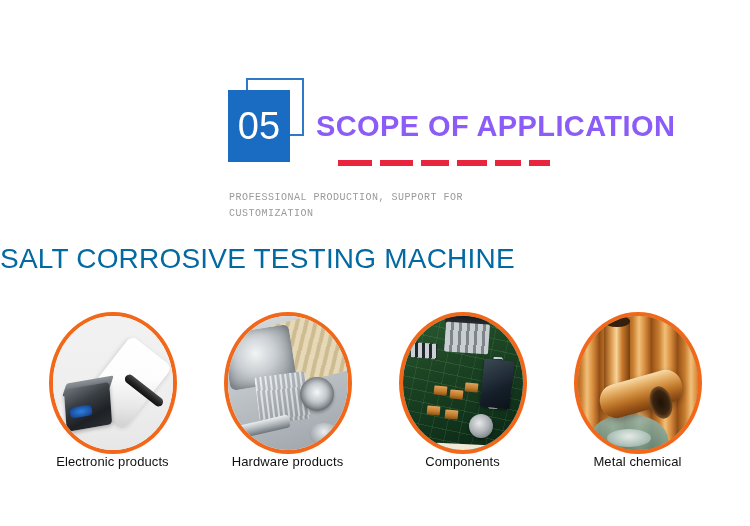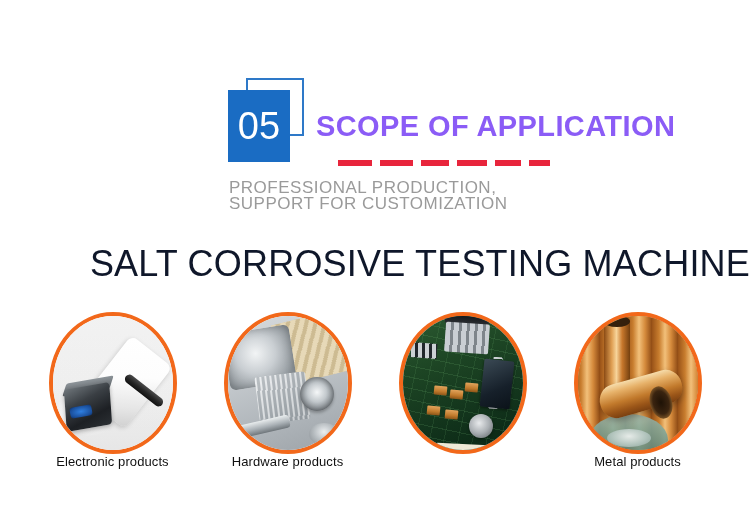--- a/index.html
+++ b/index.html
@@ -101,38 +101,38 @@
   .dash-seg.w2 { width: 36px; }
   .dash-seg.w3 { width: 30px; }
   .dash-seg.w4 { width: 32px; }
   .dash-seg.w5 { width: 28px; }
   .dash-seg.w6 { width: 22px; }
 
   
   #subtitle {
     position: absolute;
     left: 229px;
-    top: 180px;
+    top: 190px;
     width: 300px;
     color: #9a9a9a;
-    font-size: 17px;
+    font-size: 10px;
     line-height: 16px;
     letter-spacing: 0.5px;
-    font-family: Liberation Sans, sans-serif;
+    font-family: Liberation Mono, monospace;
   }
 
   
   #product-title {
     position: absolute;
     left: 0;
     top: 243px;
     width: 750px;
-    text-align: right;
-    color: #0f172a;
-    font-size: 36px;
+    text-align: left;
+    color: #0369a1;
+    font-size: 28px;
     font-weight: 400;
     letter-spacing: 0.2px;
     font-family: "Liberation Sans", sans-serif;
   }
 
   
   #cards-row {
     position: absolute;
     left: 0;
     top: 312px;
@@ -561,33 +561,34 @@
             <div class="pcb-res1"></div>
             <div class="pcb-res2"></div>
             <div class="pcb-res3"></div>
             <div class="pcb-res4"></div>
             <div class="pcb-res5"></div>
             <div class="pcb-coin"></div>
             <div class="pcb-strip"></div>
           </div>
         </div>
       </div>
+      <div class="card-caption">Components</div>
     </div>
 
     <div class="card">
       <div class="circle-frame">
         <div class="circle-img">
           <div class="photo-copper">
             <div class="cu-bg-strips"></div>
             <div class="cu-base"></div>
             <div class="cu-base-disc"></div>
             <div class="cu-roll-back"></div>
             <div class="cu-roll-back-cap"></div>
             <div class="cu-roll-front"></div>
             <div class="cu-roll-front-cap"></div>
           </div>
         </div>
       </div>
-      <div class="card-caption">Metal products</div>
+      <div class="card-caption">Metal chemical</div>
     </div>
 
   </div>
 </div>
 
 </body></html>

